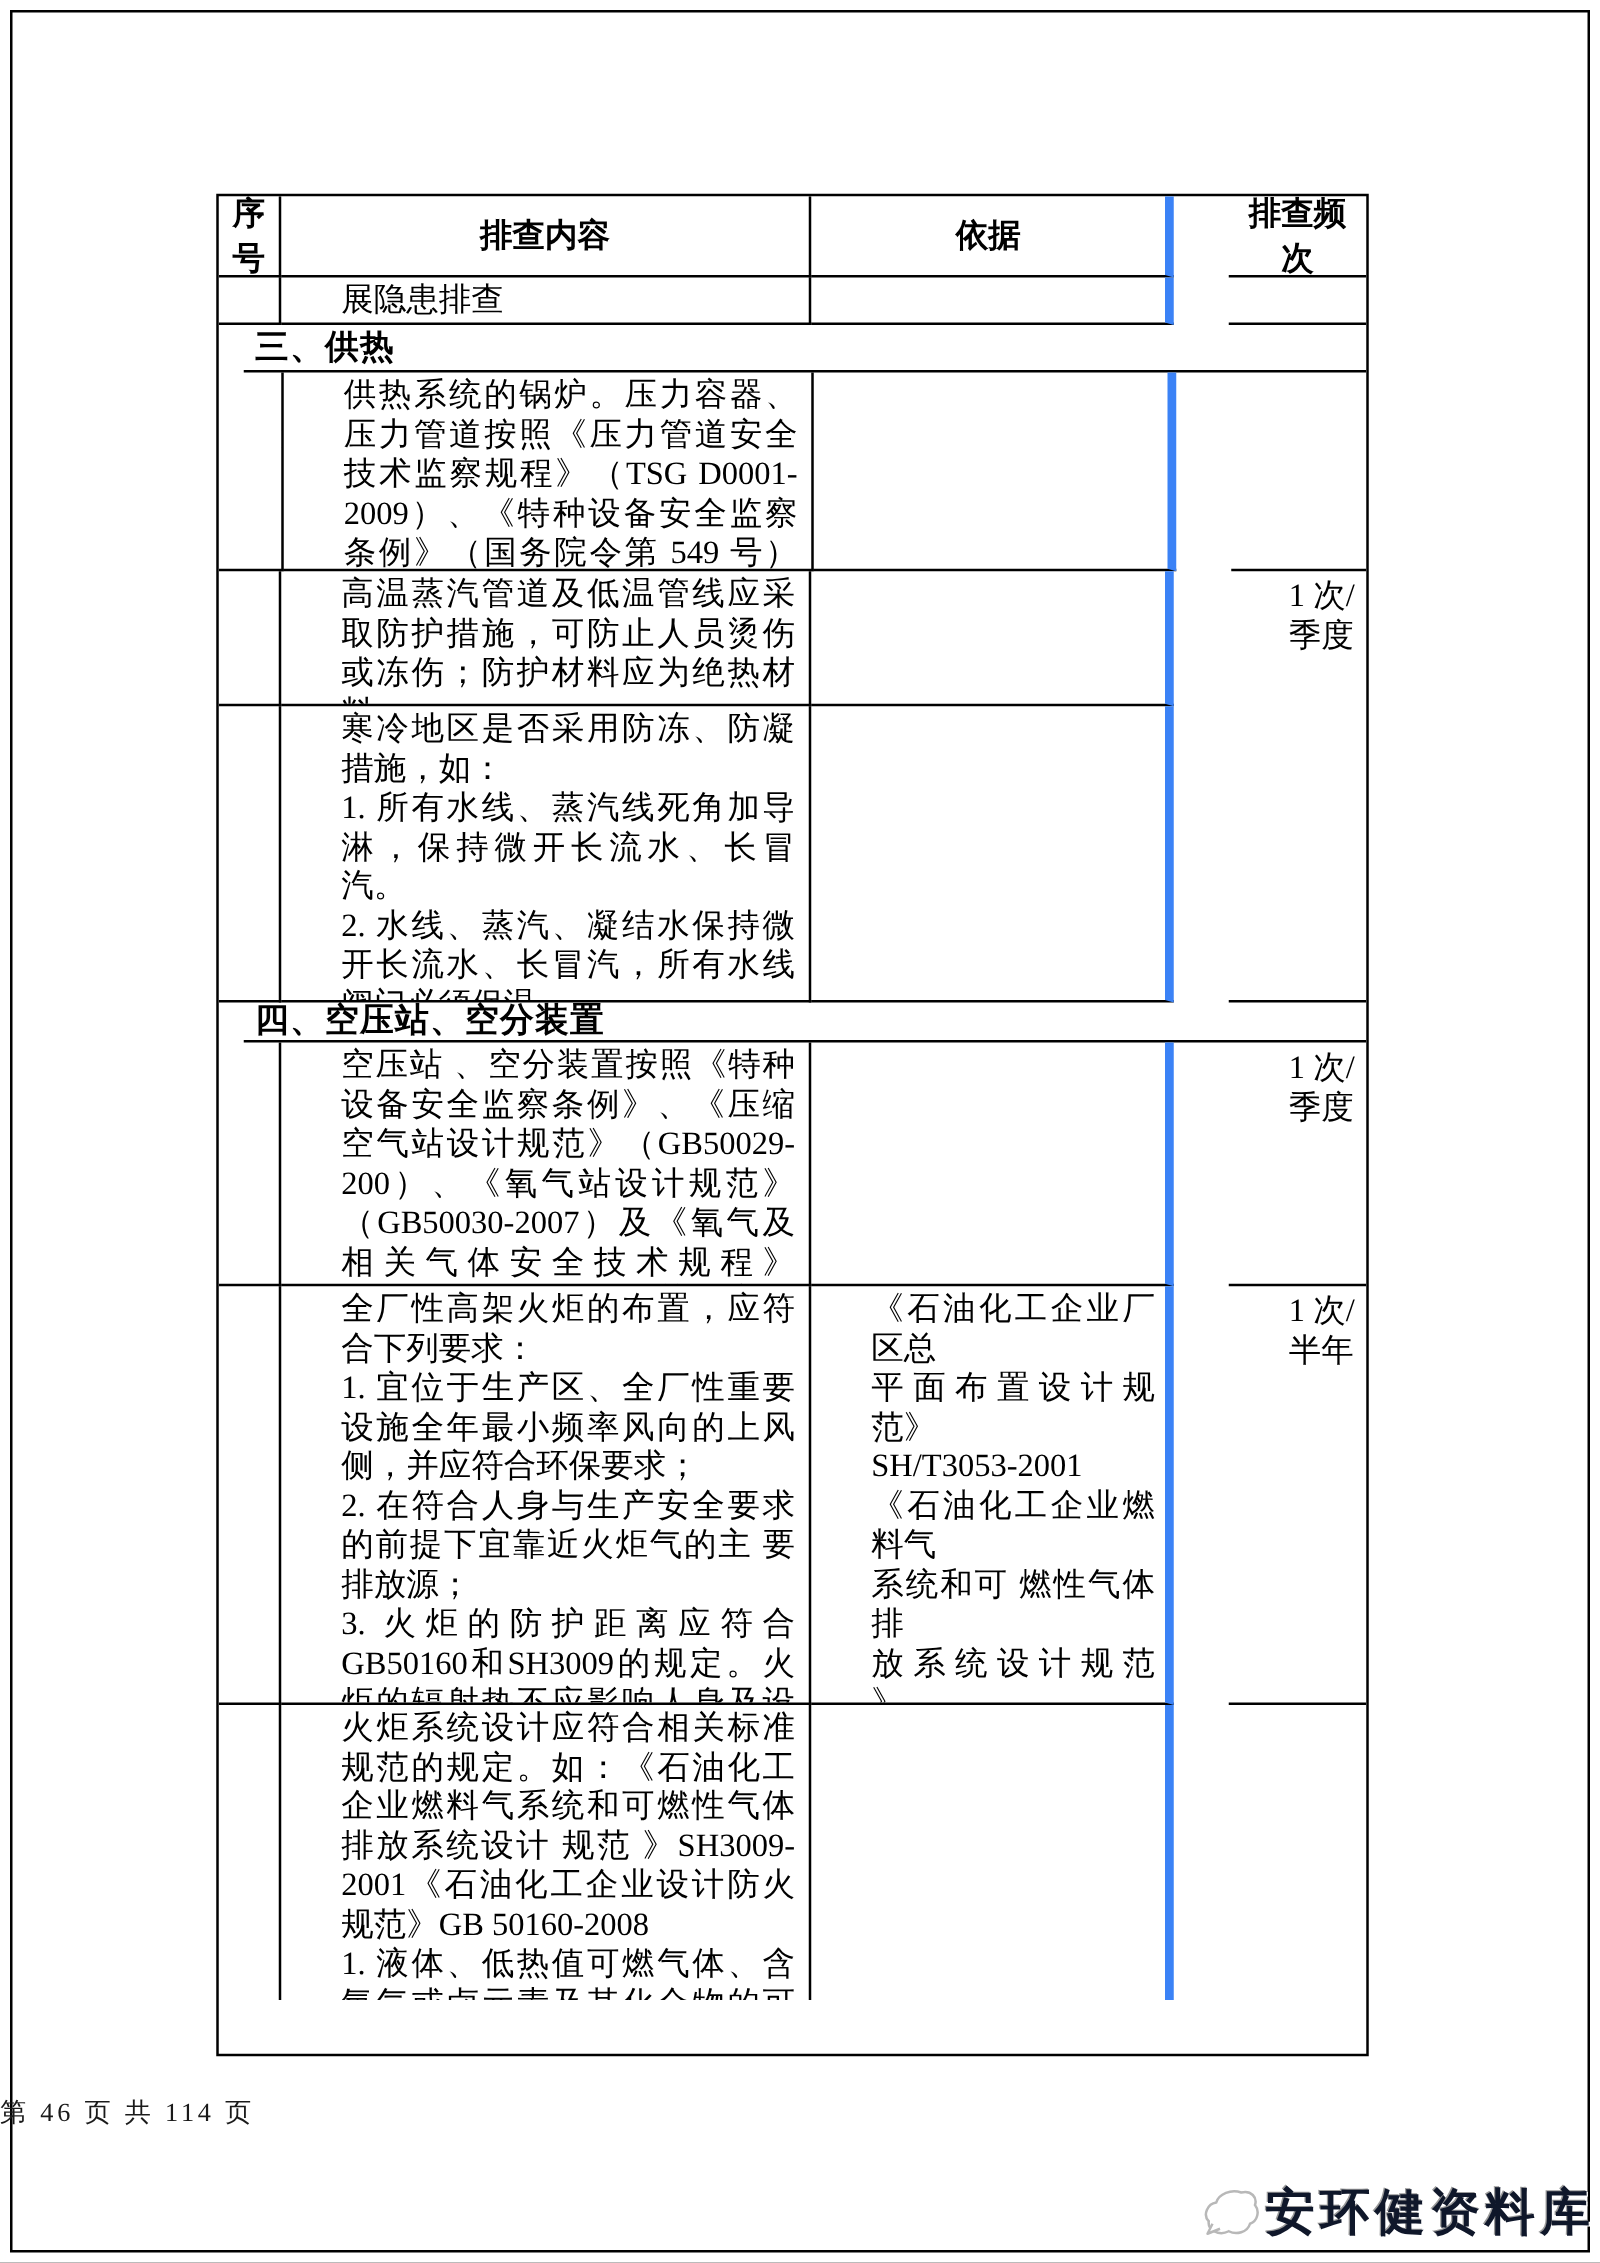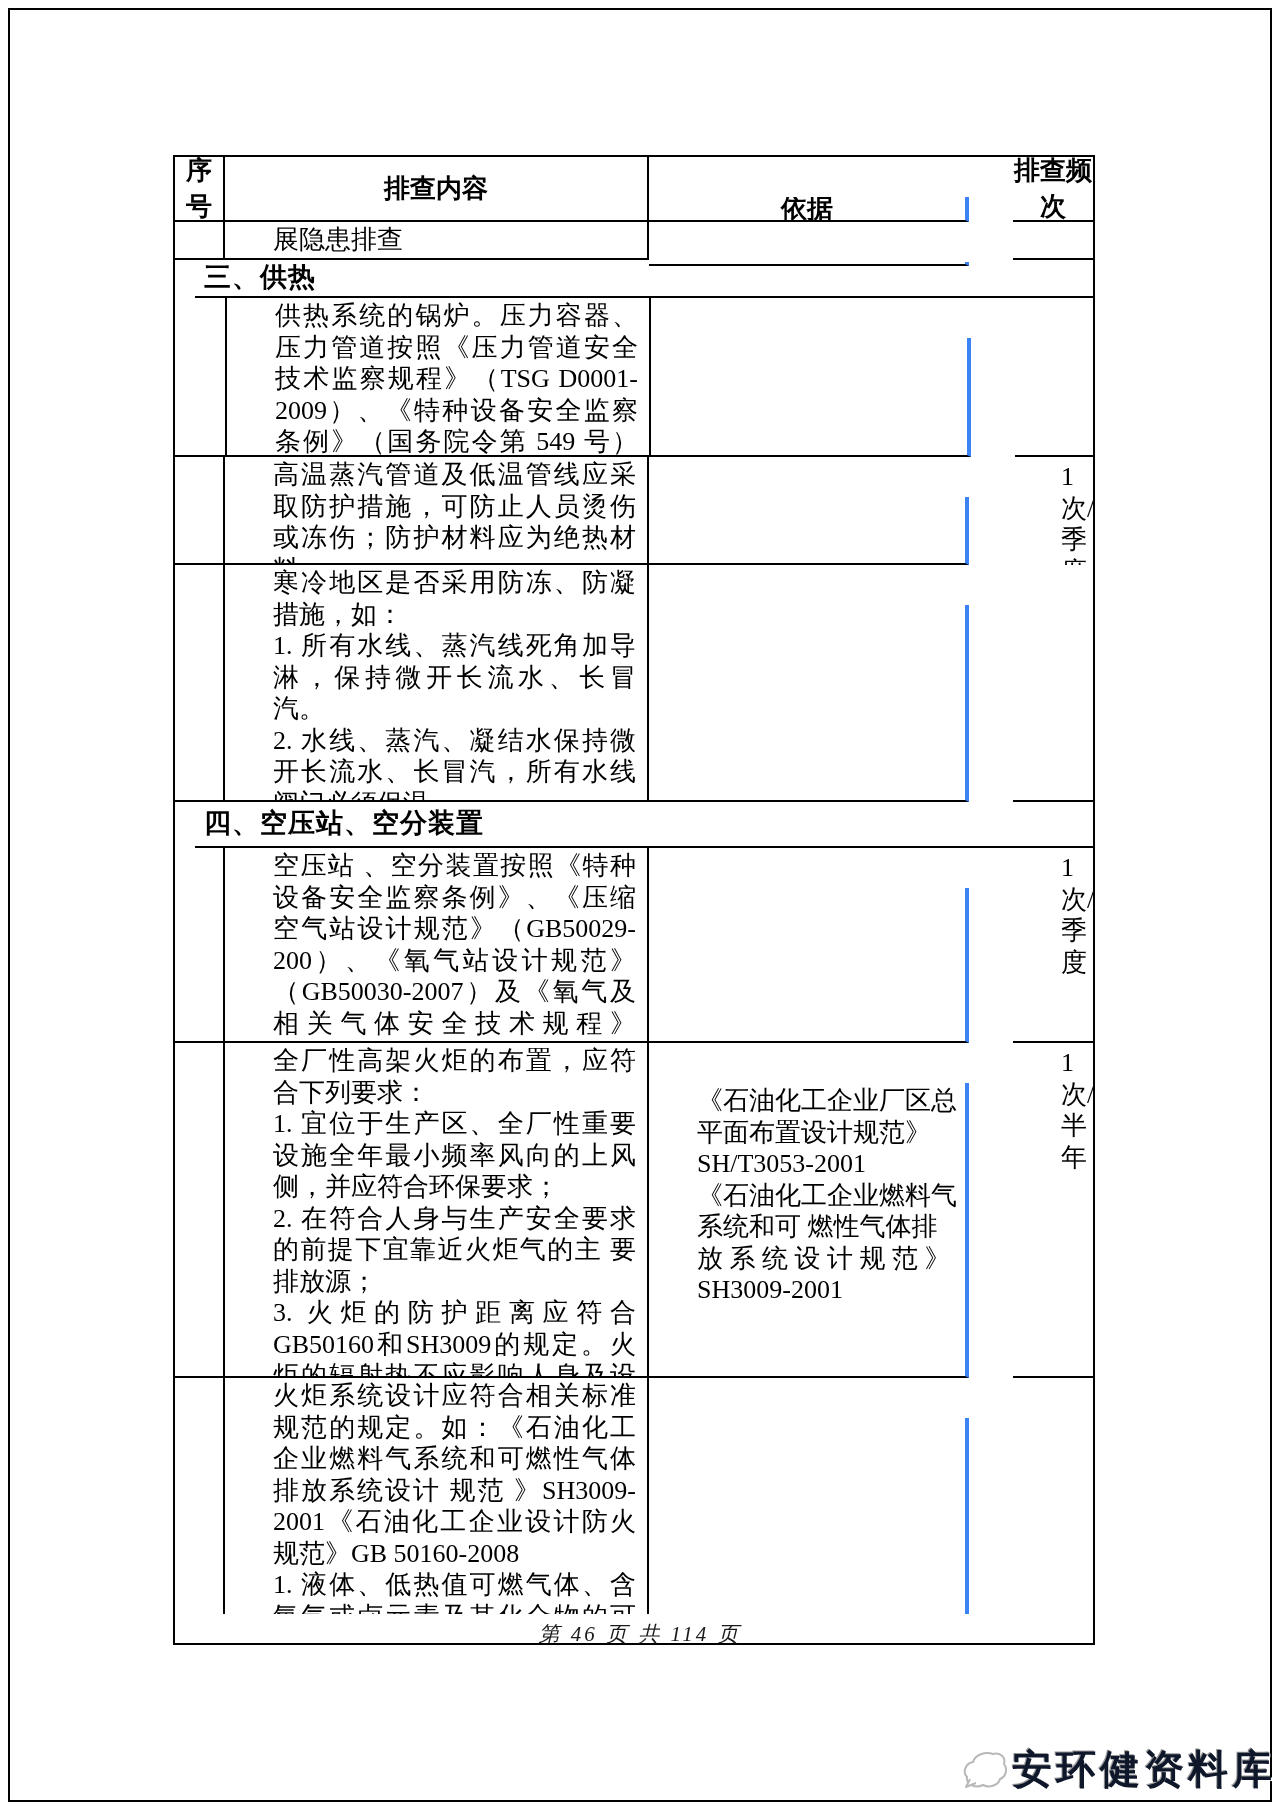--- a/index.html
+++ b/index.html
@@ -23,49 +23,49 @@
     border:2px solid #000;
     box-sizing:border-box;
     overflow:hidden;
     font-size:26px;line-height:31.5px;
   }
   .trow{display:flex;box-sizing:border-box;}
   .trow > div{box-sizing:border-box;border-bottom:2px solid #000;overflow:hidden;padding-left:48px;}
   .c1{width:50px;border-right:2px solid #000;text-align:center;}
   .c2{width:424px;border-right:2px solid #000;padding:2px 11px 0 12px;
       text-align:justify;white-space:pre-line;}
-  .c3{width:320px;border-right:4px solid #3b82f6;padding:2px 8px 0 10px;
-      text-align:justify;white-space:pre-line;margin-top:40px;}
+  .c3{width:290px;border-right:7px solid #3b82f6;padding:2px 8px 0 10px;
+      text-align:justify;white-space:pre-line;}
   .c4{flex:1;padding:4px 4px 0 10px;white-space:pre-line;margin-left:44px;}
   .nb{border-bottom:none !important;}
   .header-row > div{display:flex;align-items:center;justify-content:center;
       text-align:center;font-weight:bold;white-space:pre-line;
       line-height:36px;padding:0;}
   .sec{height:38px;display:flex;align-items:center;font-weight:bold;
       padding-left:9px;border-bottom:2px solid #000;box-sizing:border-box;
       font-size:27px;letter-spacing:1px;margin-left:20px;}
   .rh-header{height:65px}
   .rh-cont{height:38px}
   .rh-sec3{height:38px}
   .rh-r31{height:159px}
   .rh-r32{height:108px}
   .rh-r33{height:237px}
-  .rh-sec4{height:46px}
+  .rh-sec4{height:32px}
   .rh-r41{height:195px}
   .rh-sec5{height:37px}
   .rh-r51{height:335px}
   .rh-r52{height:236px}
   .num-pad-r31{padding-top:36px;text-align:right;padding-right:2px;}
   .num-pad-r32{padding-top:3px;}
   .num-pad-r33{padding-top:74px;}
   .num-pad-r51{padding-top:104px;}
   .num-pad-r52{padding-top:172px;}
   .footer{
-    position:absolute;left:0;top:1620px;width:100%;
-    text-align:center;font-size:21px;letter-spacing:3px;color:#1a1a1a;font-style:italic;
+    position:absolute;left:0;top:1676px;width:100%;
+    text-align:left;font-size:21px;letter-spacing:3px;color:#1a1a1a;
   }
   .watermark{
     position:absolute;right:4px;top:1742px;
     display:flex;align-items:center;gap:4px;
     font-size:40px;font-weight:bold;letter-spacing:4px;
     color:#0f172a;
     text-shadow:-1px -1px 0 #9a9a9a, 1px 1px 0 #ffffff;
     z-index:5;
   }
 </style>

